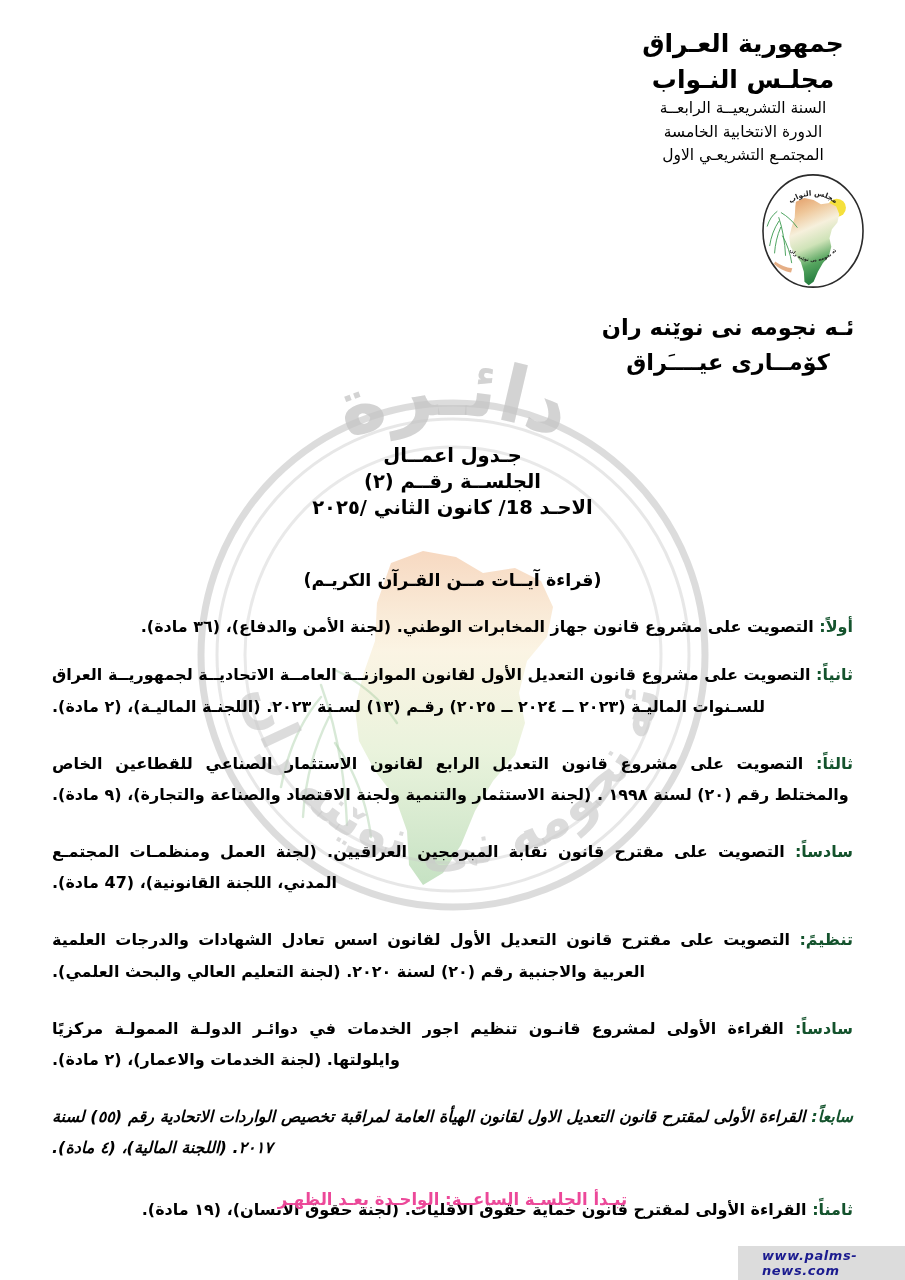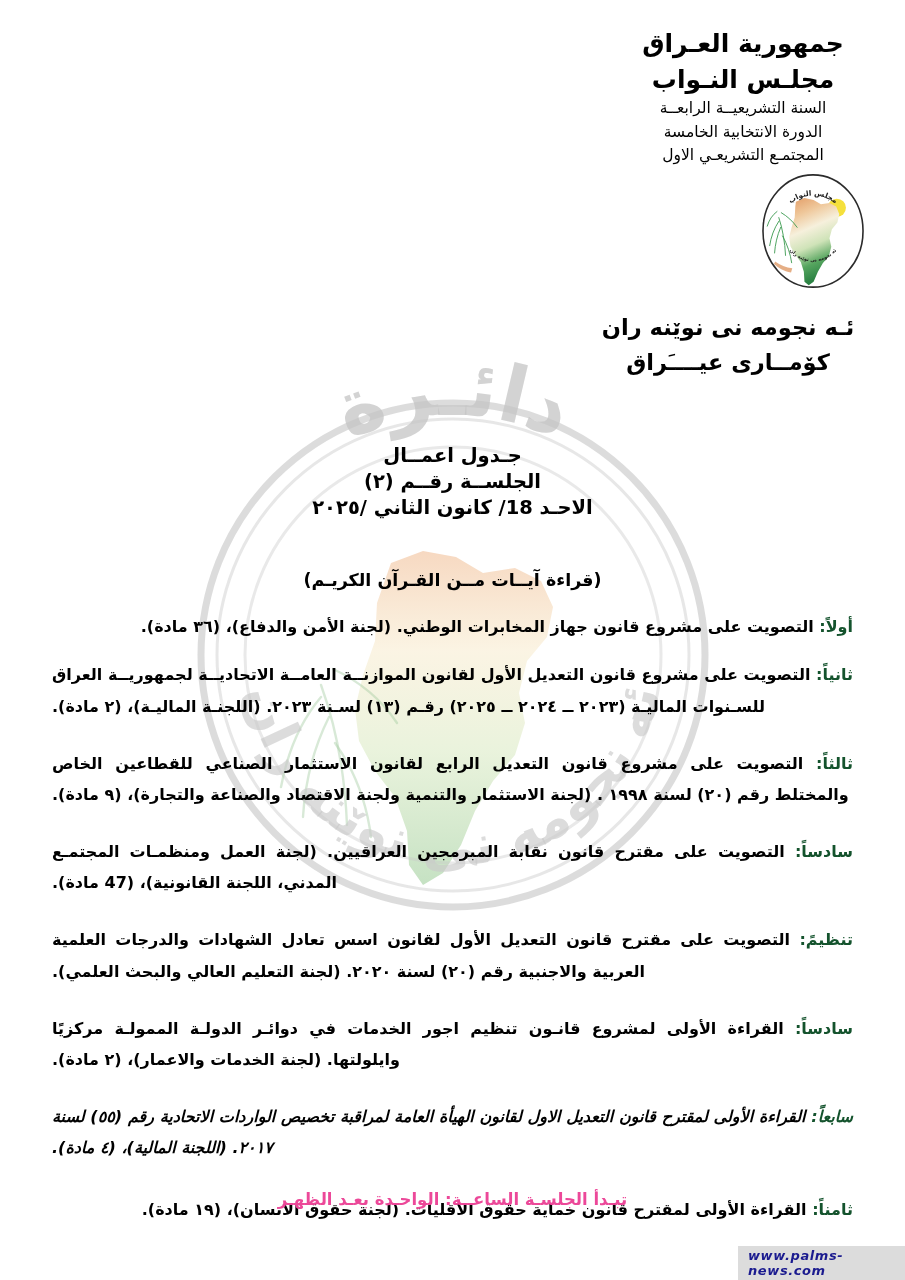--- a/index.html
+++ b/index.html
@@ -158,21 +158,21 @@
     z-index: 3;
     left: 738px;
     top: 1246px;
     background: #DCDCDC;
     color: #1B1B8F;
     font-family: "DejaVu Sans", "Liberation Sans", sans-serif;
     font-size: 13px;
     font-weight: bold;
     font-style: italic;
     letter-spacing: 0.6px;
-    padding: 2px 6px 3px 10px;
+    padding: 2px 6px 3px 24px;
     direction: ltr;
   }
 </style>
 </head>
 <body>
 
 <div class="page">
 
   <div class="watermark">
     <svg viewBox="0 0 660 660" xmlns="http://www.w3.org/2000/svg" aria-hidden="true">

